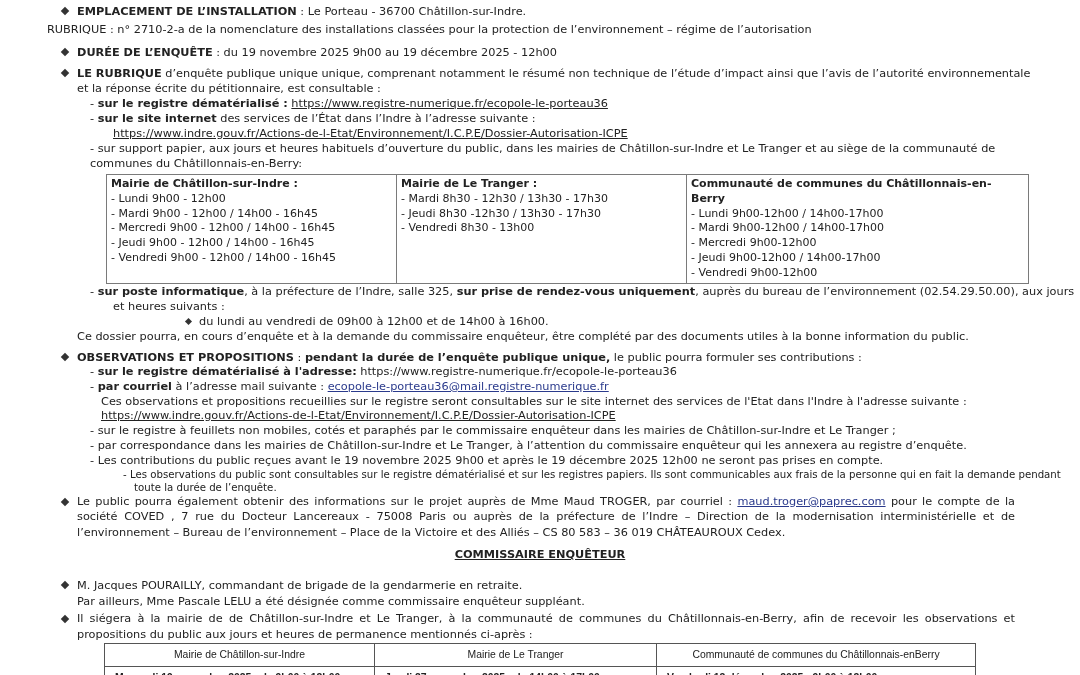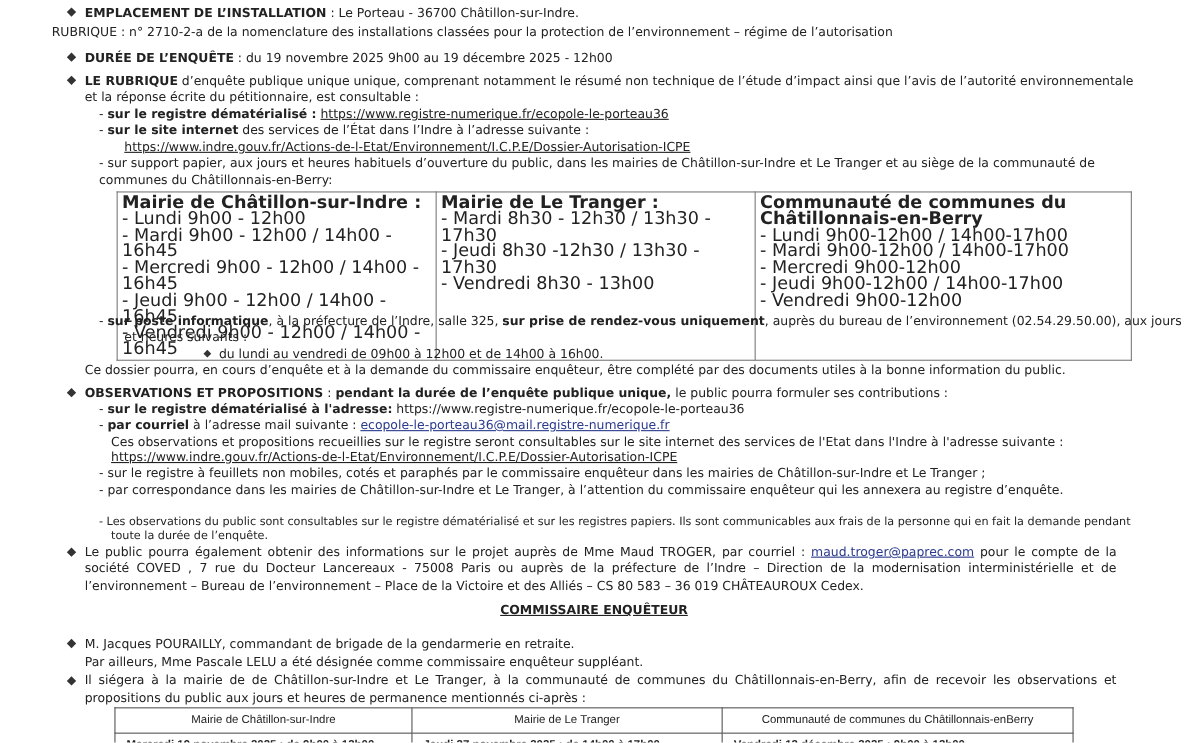--- a/index.html
+++ b/index.html
@@ -17,24 +17,24 @@
     .page { position: absolute; left: 0; top: 0; width: 1069px; height: 675px; }
     .abs { position: absolute; white-space: nowrap; }
     b, .b { font-weight: bold; }
     .u { text-decoration: underline; }
     .link-blue { color: #2a3a8c; text-decoration: underline; }
     .bullet {
       display: inline-block; width: 6px; height: 6px; background: #333;
       transform: rotate(45deg); margin-right: 9px; position: relative; top: -1px;
     }
     .justify { text-align: justify; text-align-last: left; white-space: normal; }
-    .small { font-size: 10.2px; }
+    .small { font-size: 10.2px; margin-left: 33px; }
 
     table.hours {
-      position: absolute; border-collapse: collapse; font-size: 16px; line-height: 14.8px;
+      position: absolute; border-collapse: collapse; font-size: 11px; line-height: 14.8px;
     }
     table.hours td {
       border: 1px solid #7a7a7a; vertical-align: top; padding: 2px 3px 2px 4px;
     }
     table.hours .th { font-weight: bold; }
 
     table.perm {
       position: absolute; border-collapse: collapse; font-size: 10.4px; line-height: 14px;
       font-family: "Liberation Sans", sans-serif;
     }
@@ -122,20 +122,21 @@
   <div class="abs" style="left:90px; top:364px;">
     - <b>sur le registre dématérialisé à l'adresse:</b><span> https://www.registre-numerique.fr/ecopole-le-porteau36</span>
   </div>
   <div class="abs" style="left:90px; top:379px;">
     - <b>par courriel</b><span> à l’adresse mail suivante :  </span><span class="link-blue">ecopole-le-porteau36@mail.registre-numerique.fr</span>
   </div>
   <div class="abs justify" style="left:101px; top:394px; width:914px;">Ces observations et propositions recueillies sur le registre seront consultables sur le site internet des services de l'Etat dans l'Indre à l'adresse suivante :</div>
   <div class="abs u" style="left:101px; top:408px;">https://www.indre.gouv.fr/Actions-de-l-Etat/Environnement/I.C.P.E/Dossier-Autorisation-ICPE</div>
   <div class="abs" style="left:90px; top:438px;">- par correspondance dans les mairies de Châtillon-sur-Indre et Le Tranger, à l’attention du commissaire enquêteur qui les annexera au registre d’enquête.</div>
   <div class="abs" style="left:90px; top:423px;">- sur le registre à feuillets non mobiles, cotés et paraphés par le commissaire enquêteur dans les mairies de Châtillon-sur-Indre et Le Tranger ;</div>
+  <div class="abs" style="left:90px; top:453px;">- Les contributions du public reçues avant le 19 novembre 2025 9h00 et après le 19 décembre 2025 12h00 ne seront pas prises en compte.</div>
   <div class="abs small" style="left:90px; top:467px;">- Les observations du public sont consultables sur le registre dématérialisé et sur les registres papiers. Ils sont communicables aux frais de la personne qui en fait la demande pendant</div>
   <div class="abs small" style="left:101px; top:480px;">toute la durée de l’enquête.</div>
 
   <div class="abs" style="left:62px; top:495px;">
     <span class="bullet"></span>
   </div>
   <div class="abs justify" style="left:77px; top:494px; width:938px; line-height:15.3px;">
     <span>Le public pourra également obtenir des informations sur le projet auprès de Mme Maud TROGER, par courriel : </span><span class="link-blue">maud.troger@paprec.com</span><span> pour le compte de la société COVED , 7 rue du Docteur Lancereaux -  75008 Paris ou auprès de la préfecture de l’Indre – Direction de la modernisation interministérielle et de l’environnement – Bureau de l’environnement – Place de la Victoire et des Alliés – CS 80 583 – 36 019 CHÂTEAUROUX Cedex.</span>
   </div>
 

